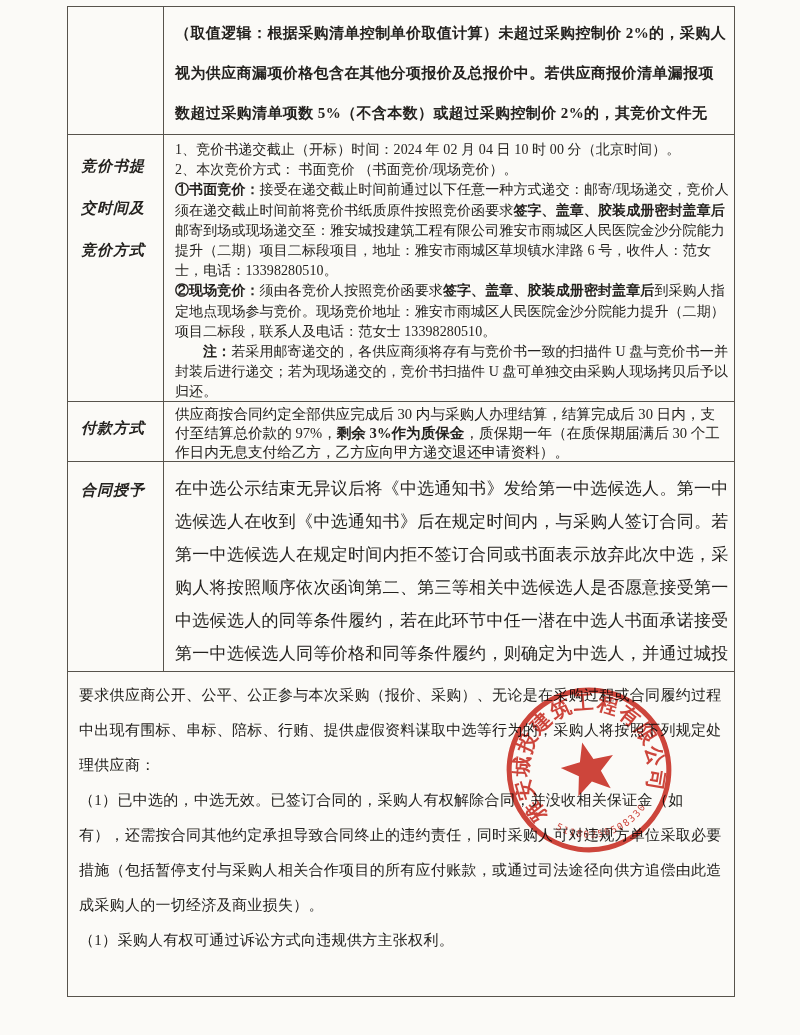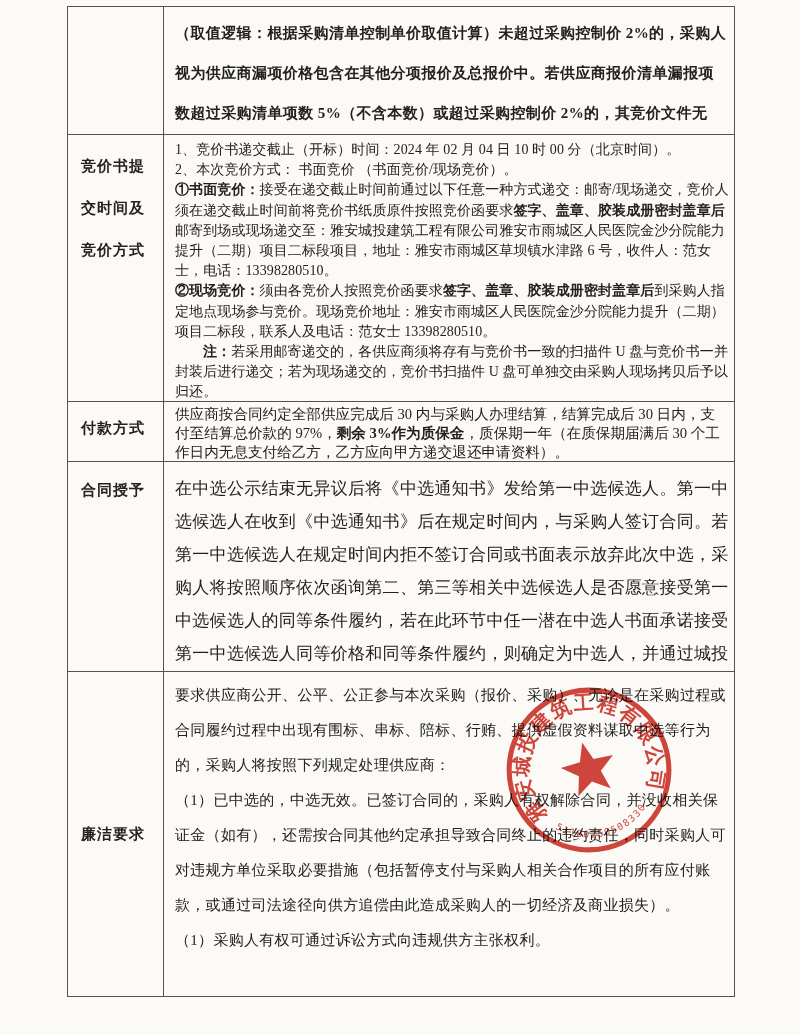--- a/index.html
+++ b/index.html
@@ -14,21 +14,21 @@
     position:absolute;left:67px;top:6px;width:668px;
     border:1.6px solid #57534c;
     box-sizing:border-box;
     background:transparent;
   }
   .trow{display:flex;border-bottom:1.6px solid #57534c;box-sizing:border-box;overflow:hidden;}
   .trow:last-child{border-bottom:none;}
   .lcell{
     width:96px;flex:0 0 96px;border-right:1.6px solid #57534c;box-sizing:border-box;
     font-weight:bold;font-size:15px;letter-spacing:1px;
-    padding:10px 6px 0 13px;line-height:42px;
+    padding:10px 6px 0 13px;line-height:42px;font-style:italic;
   }
   .ccell{flex:1;box-sizing:border-box;padding:0 5px 0 11px;overflow:hidden;}
   .ccell p{margin:0;}
   .b{font-weight:bold;}
   .u{text-underline-offset:3px;}
   .indent{text-indent:2em;}
 
   
   .row-cont{height:128px;}
   .row-cont .ccell{padding-top:6px;}
@@ -99,21 +99,20 @@
   </div>
 
   <div class="trow row-award">
     <div class="lcell">合同授予</div>
     <div class="ccell">
       <p><span>在中选公示结束无异议后将《中选通知书》发给第一中选候选人。第一中选候选人在收到《中选通知书》后在规定时间内，与采购人签订合同。若第一中选候选人在规定时间内拒不签订合同或书面表示放弃此次中选，采购人将按照顺序依次函询第二、第三等相关中选候选人是否愿意接受第一中选候选人的同等条件履约，若在此环节中任一潜在中选人书面承诺接受第一中选候选人同等价格和同等条件履约，则确定为中选人，并通过城投公司官网发布公示。</span></p>
     </div>
   </div>
 
   <div class="trow row-integrity">
-    <div class="lcell">廉洁要求</div>
     <div class="ccell">
       <p><span>要求供应商公开、公平、公正参与本次采购（报价、采购）、无论是在采购过程或合同履约过程中出现有围标、串标、陪标、行贿、提供虚假资料谋取中选等行为的，采购人将按照下列规定处理供应商：</span></p>
       <p><span>（1）已中选的，中选无效。已签订合同的，采购人有权解除合同，并没收相关保证金（如有），还需按合同其他约定承担导致合同终止的违约责任，同时采购人可对违规方单位采取必要措施（包括暂停支付与采购人相关合作项目的所有应付账款，或通过司法途径向供方追偿由此造成采购人的一切经济及商业损失）。</span></p>
       <p><span>（1）采购人有权可通过诉讼方式向违规供方主张权利。</span></p>
     </div>
   </div>
 
 </div>
 
 <div class="seal">

